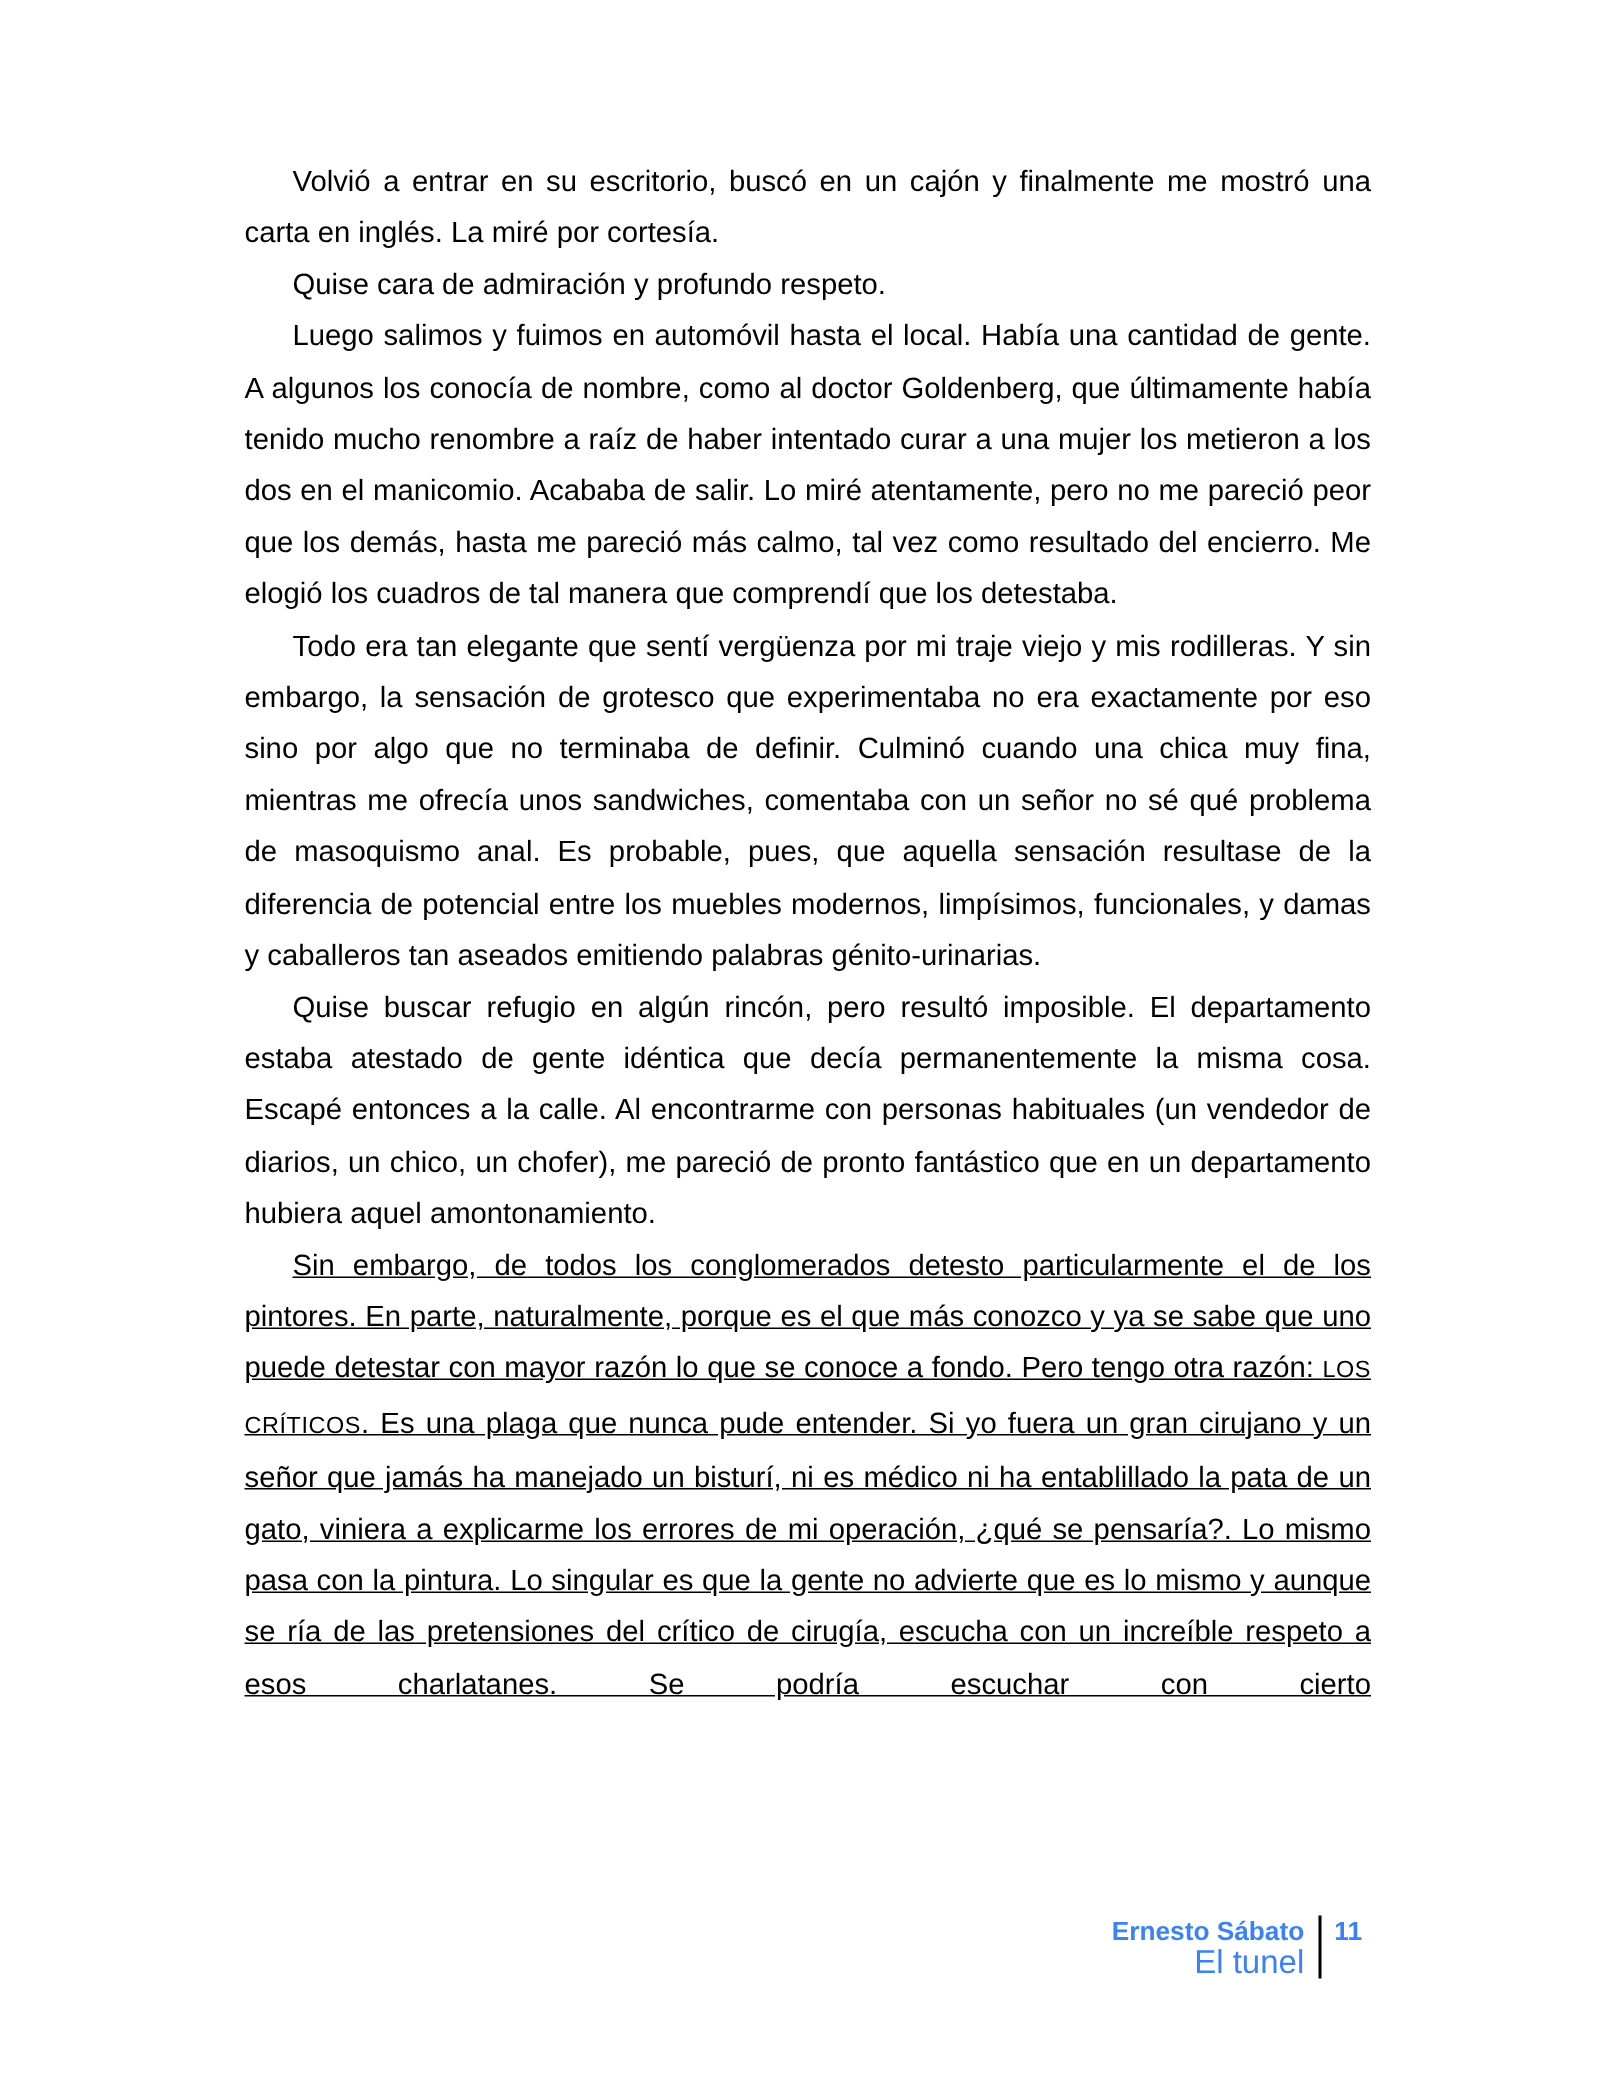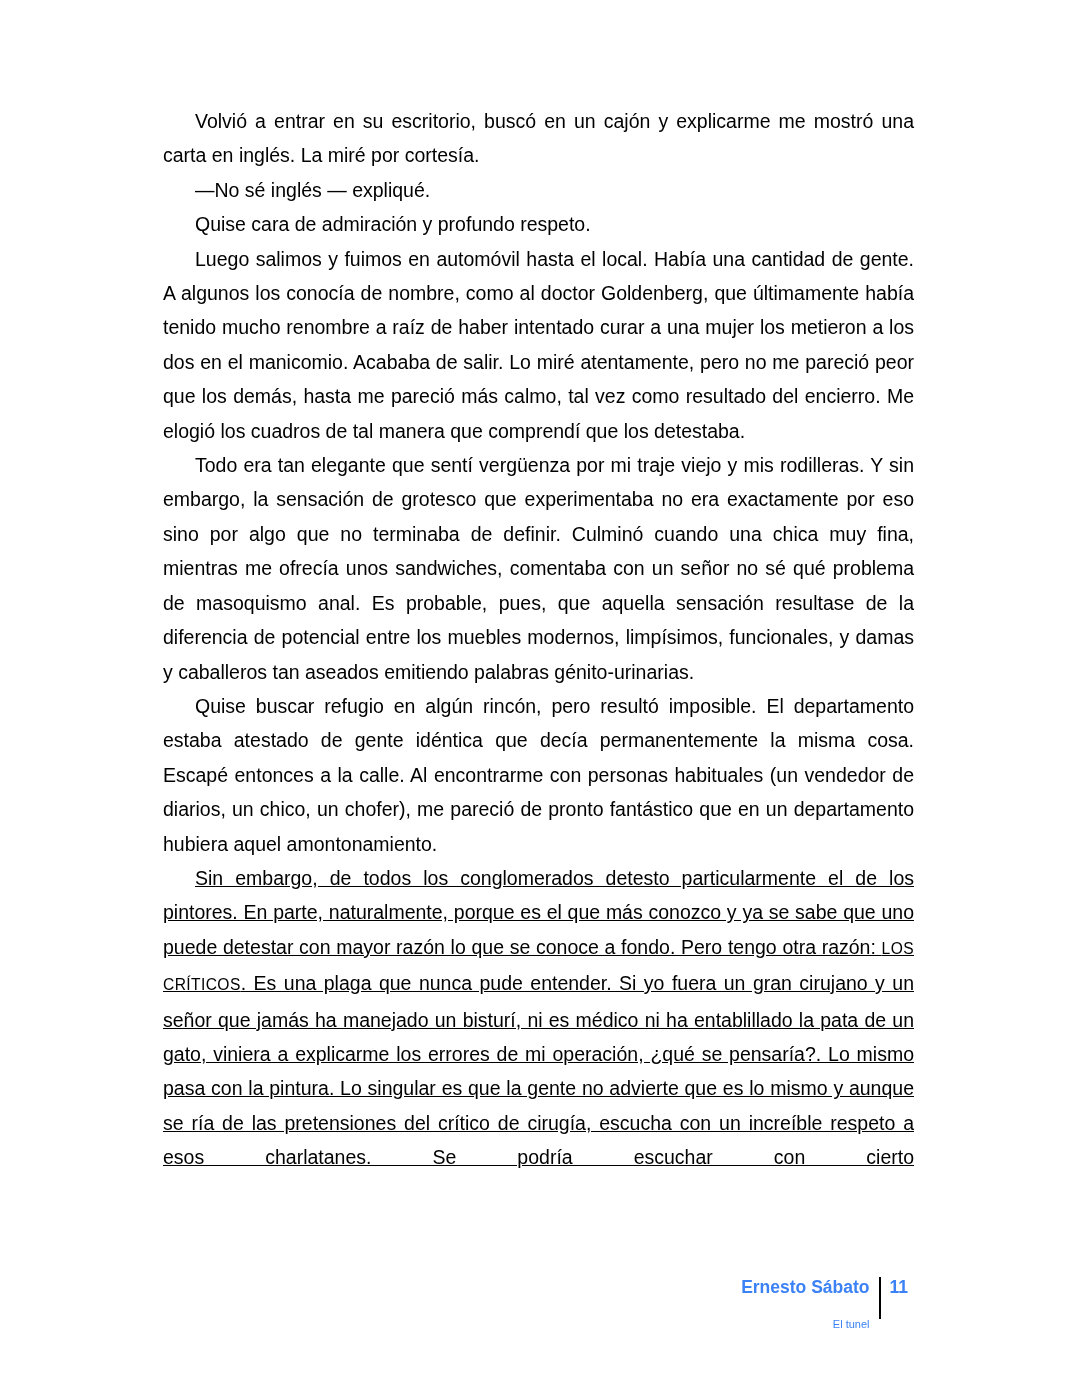--- a/index.html
+++ b/index.html
@@ -46,44 +46,42 @@
     text-align: right;
     padding-right: 9px;
   }
   .footer-author {
     font-weight: bold;
     font-size: 17.5px;
     line-height: 21px;
     white-space: nowrap;
   }
   .footer-book-title {
-    font-size: 11px;
+    font-size: 22px;
     line-height: 20px;
     white-space: nowrap;
-    margin-top: 16px;
   }
   .footer-divider {
     width: 2px;
     height: 42px;
     background: #000000;
     flex: 0 0 auto;
   }
   .footer-page {
     font-weight: bold;
     font-size: 17.5px;
     line-height: 21px;
     padding-left: 9px;
   }
 </style>
 </head>
 <body>
 
 <div class="page-body" id="page-body">
-    <p class="para"><span>Volvió a entrar en su escritorio, buscó en un cajón y explicarme me mostró una carta en inglés. La miré por cortesía.</span></p>
-    <p class="para"><span>—No sé inglés — expliqué.</span></p>
+    <p class="para"><span>Volvió a entrar en su escritorio, buscó en un cajón y finalmente me mostró una carta en inglés. La miré por cortesía.</span></p>
     <p class="para"><span>Quise cara de admiración y profundo respeto.</span></p>
     <p class="para"><span>Luego salimos y fuimos en automóvil hasta el local. Había una cantidad de gente. A algunos los conocía de nombre, como al doctor Goldenberg, que últimamente había tenido mucho renombre a raíz de haber intentado curar a una mujer los metieron a los dos en el manicomio. Acababa de salir. Lo miré atentamente, pero no me pareció peor que los demás, hasta me pareció más calmo, tal vez como resultado del encierro. Me elogió los cuadros de tal manera que comprendí que los detestaba.</span></p>
     <p class="para"><span>Todo era tan elegante que sentí vergüenza por mi traje viejo y mis rodilleras. Y sin embargo, la sensación de grotesco que experimentaba no era exactamente por eso sino por algo que no terminaba de definir. Culminó cuando una chica muy fina, mientras me ofrecía unos sandwiches, comentaba con un señor no sé qué problema de masoquismo anal. Es probable, pues, que aquella sensación resultase de la diferencia de potencial entre los muebles modernos, limpísimos, funcionales, y damas y caballeros tan aseados emitiendo palabras génito-urinarias.</span></p>
     <p class="para"><span>Quise buscar refugio en algún rincón, pero resultó imposible. El departamento estaba atestado de gente idéntica que decía permanentemente la misma cosa. Escapé entonces a la calle. Al encontrarme con personas habituales (un vendedor de diarios, un chico, un chofer), me pareció de pronto fantástico que en un departamento hubiera aquel amontonamiento.</span></p>
     <p class="para cont"><span>Sin embargo, de todos los conglomerados detesto particularmente el de los pintores. En parte, naturalmente, porque es el que más conozco y ya se sabe que uno puede detestar con mayor razón lo que se conoce a fondo. Pero tengo otra razón: </span><span class="smallcaps">LOS CRÍTICOS</span><span>. Es una plaga que nunca pude entender. Si yo fuera un gran cirujano y un señor que jamás ha manejado un bisturí, ni es médico ni ha entablillado la pata de un gato, viniera a explicarme los errores de mi operación, ¿qué se pensaría?. Lo mismo pasa con la pintura. Lo singular es que la gente no advierte que es lo mismo y aunque se ría de las pretensiones del crítico de cirugía, escucha con un increíble respeto a esos charlatanes. Se podría escuchar con cierto</span></p>
   </div>
 
 <div class="page-footer">
   <div class="footer-titles">
     <div class="footer-author">Ernesto Sábato</div>

